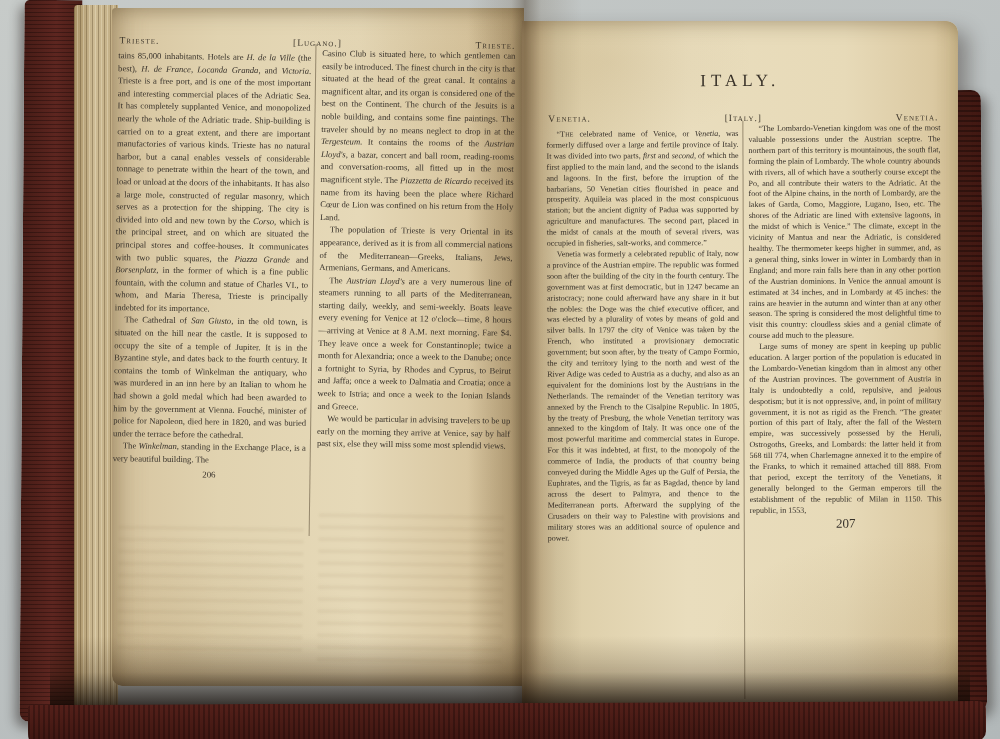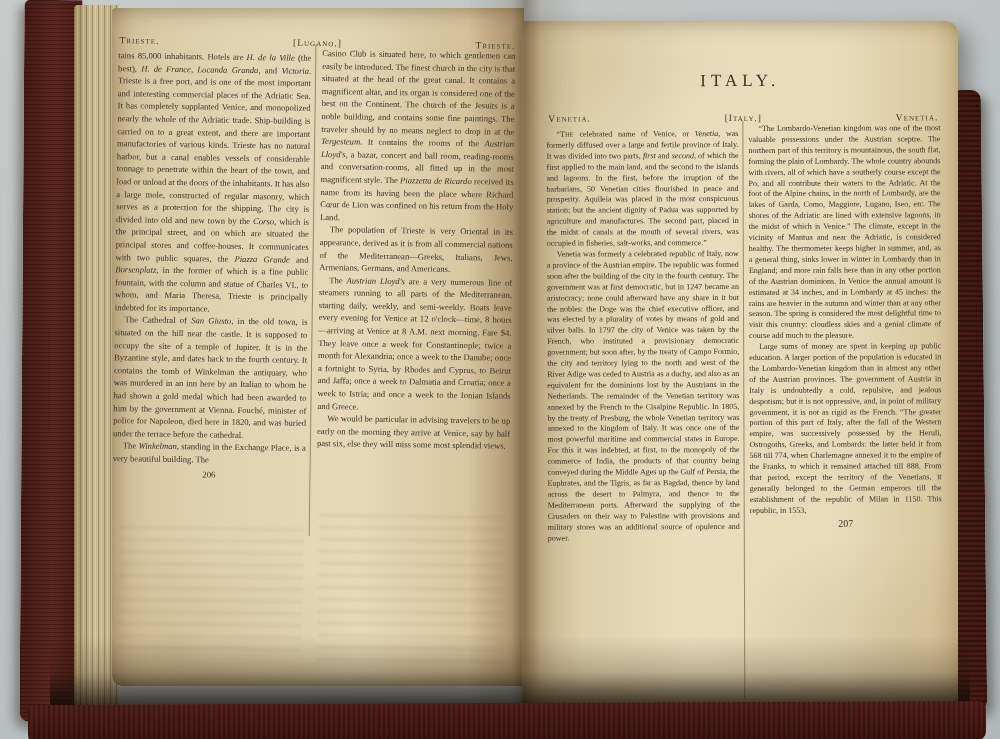--- a/index.html
+++ b/index.html
@@ -70,21 +70,21 @@
   .page-right .col{font-size:8px;line-height:10.9px;width:192px;}
   .page-right .col-1{left:24px;top:108px;height:575px;}
   .page-right .col-2{left:226px;top:103px;height:585px;}
   .page-right .rule{position:absolute;left:220px;top:100px;width:1px;height:578px;background:rgba(70,55,35,.5);}
   .par{margin:0;text-indent:10px;}
   .par.noindent{text-indent:0;}
   .par .italic{font-style:italic;}
   .par .smallcaps{font-variant:small-caps;letter-spacing:.3px;}
   .pagenum{text-align:center;margin-top:2px;color:#37312a;}
   .page-left .pagenum{font-size:8.8px;}
-  .page-right .pagenum{font-size:10px;}
+  .page-right .pagenum{font-size:13px;}
 </style>
 </head>
 <body>
 
 <div class="scene">
   <div class="book">
 
     <div class="cover-left"></div>
     <div class="fore-left"></div>
     <div class="cover-right"></div>

